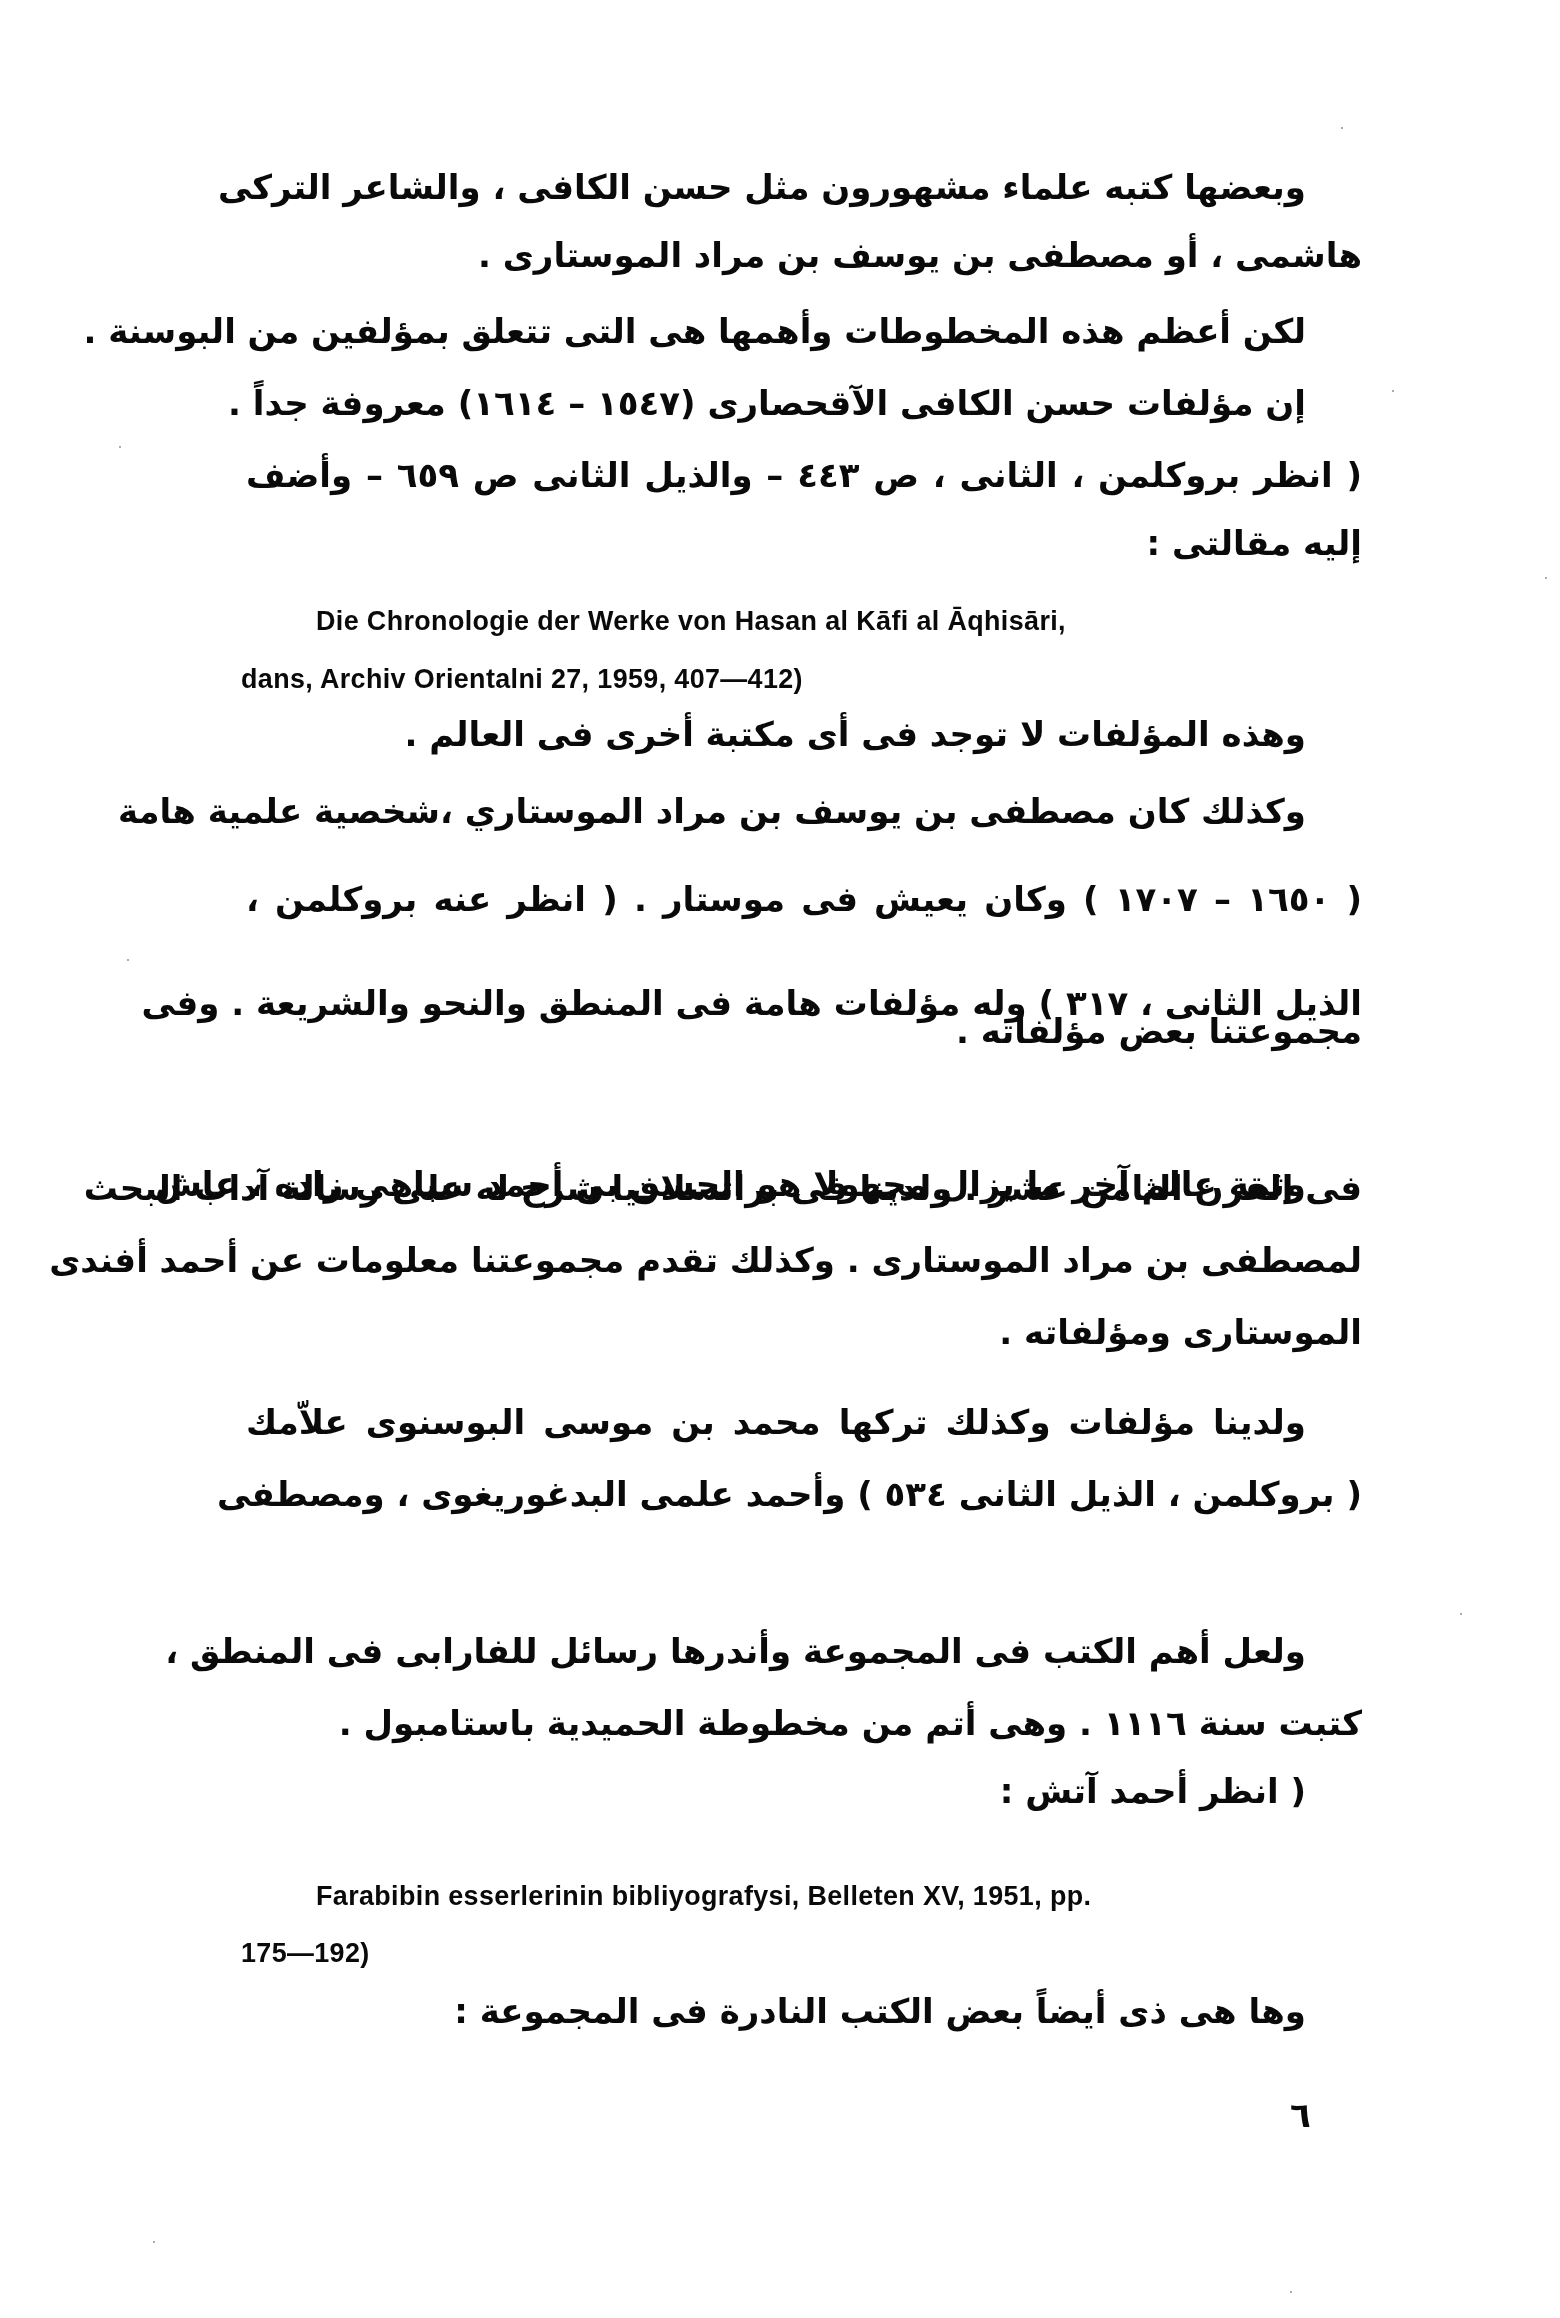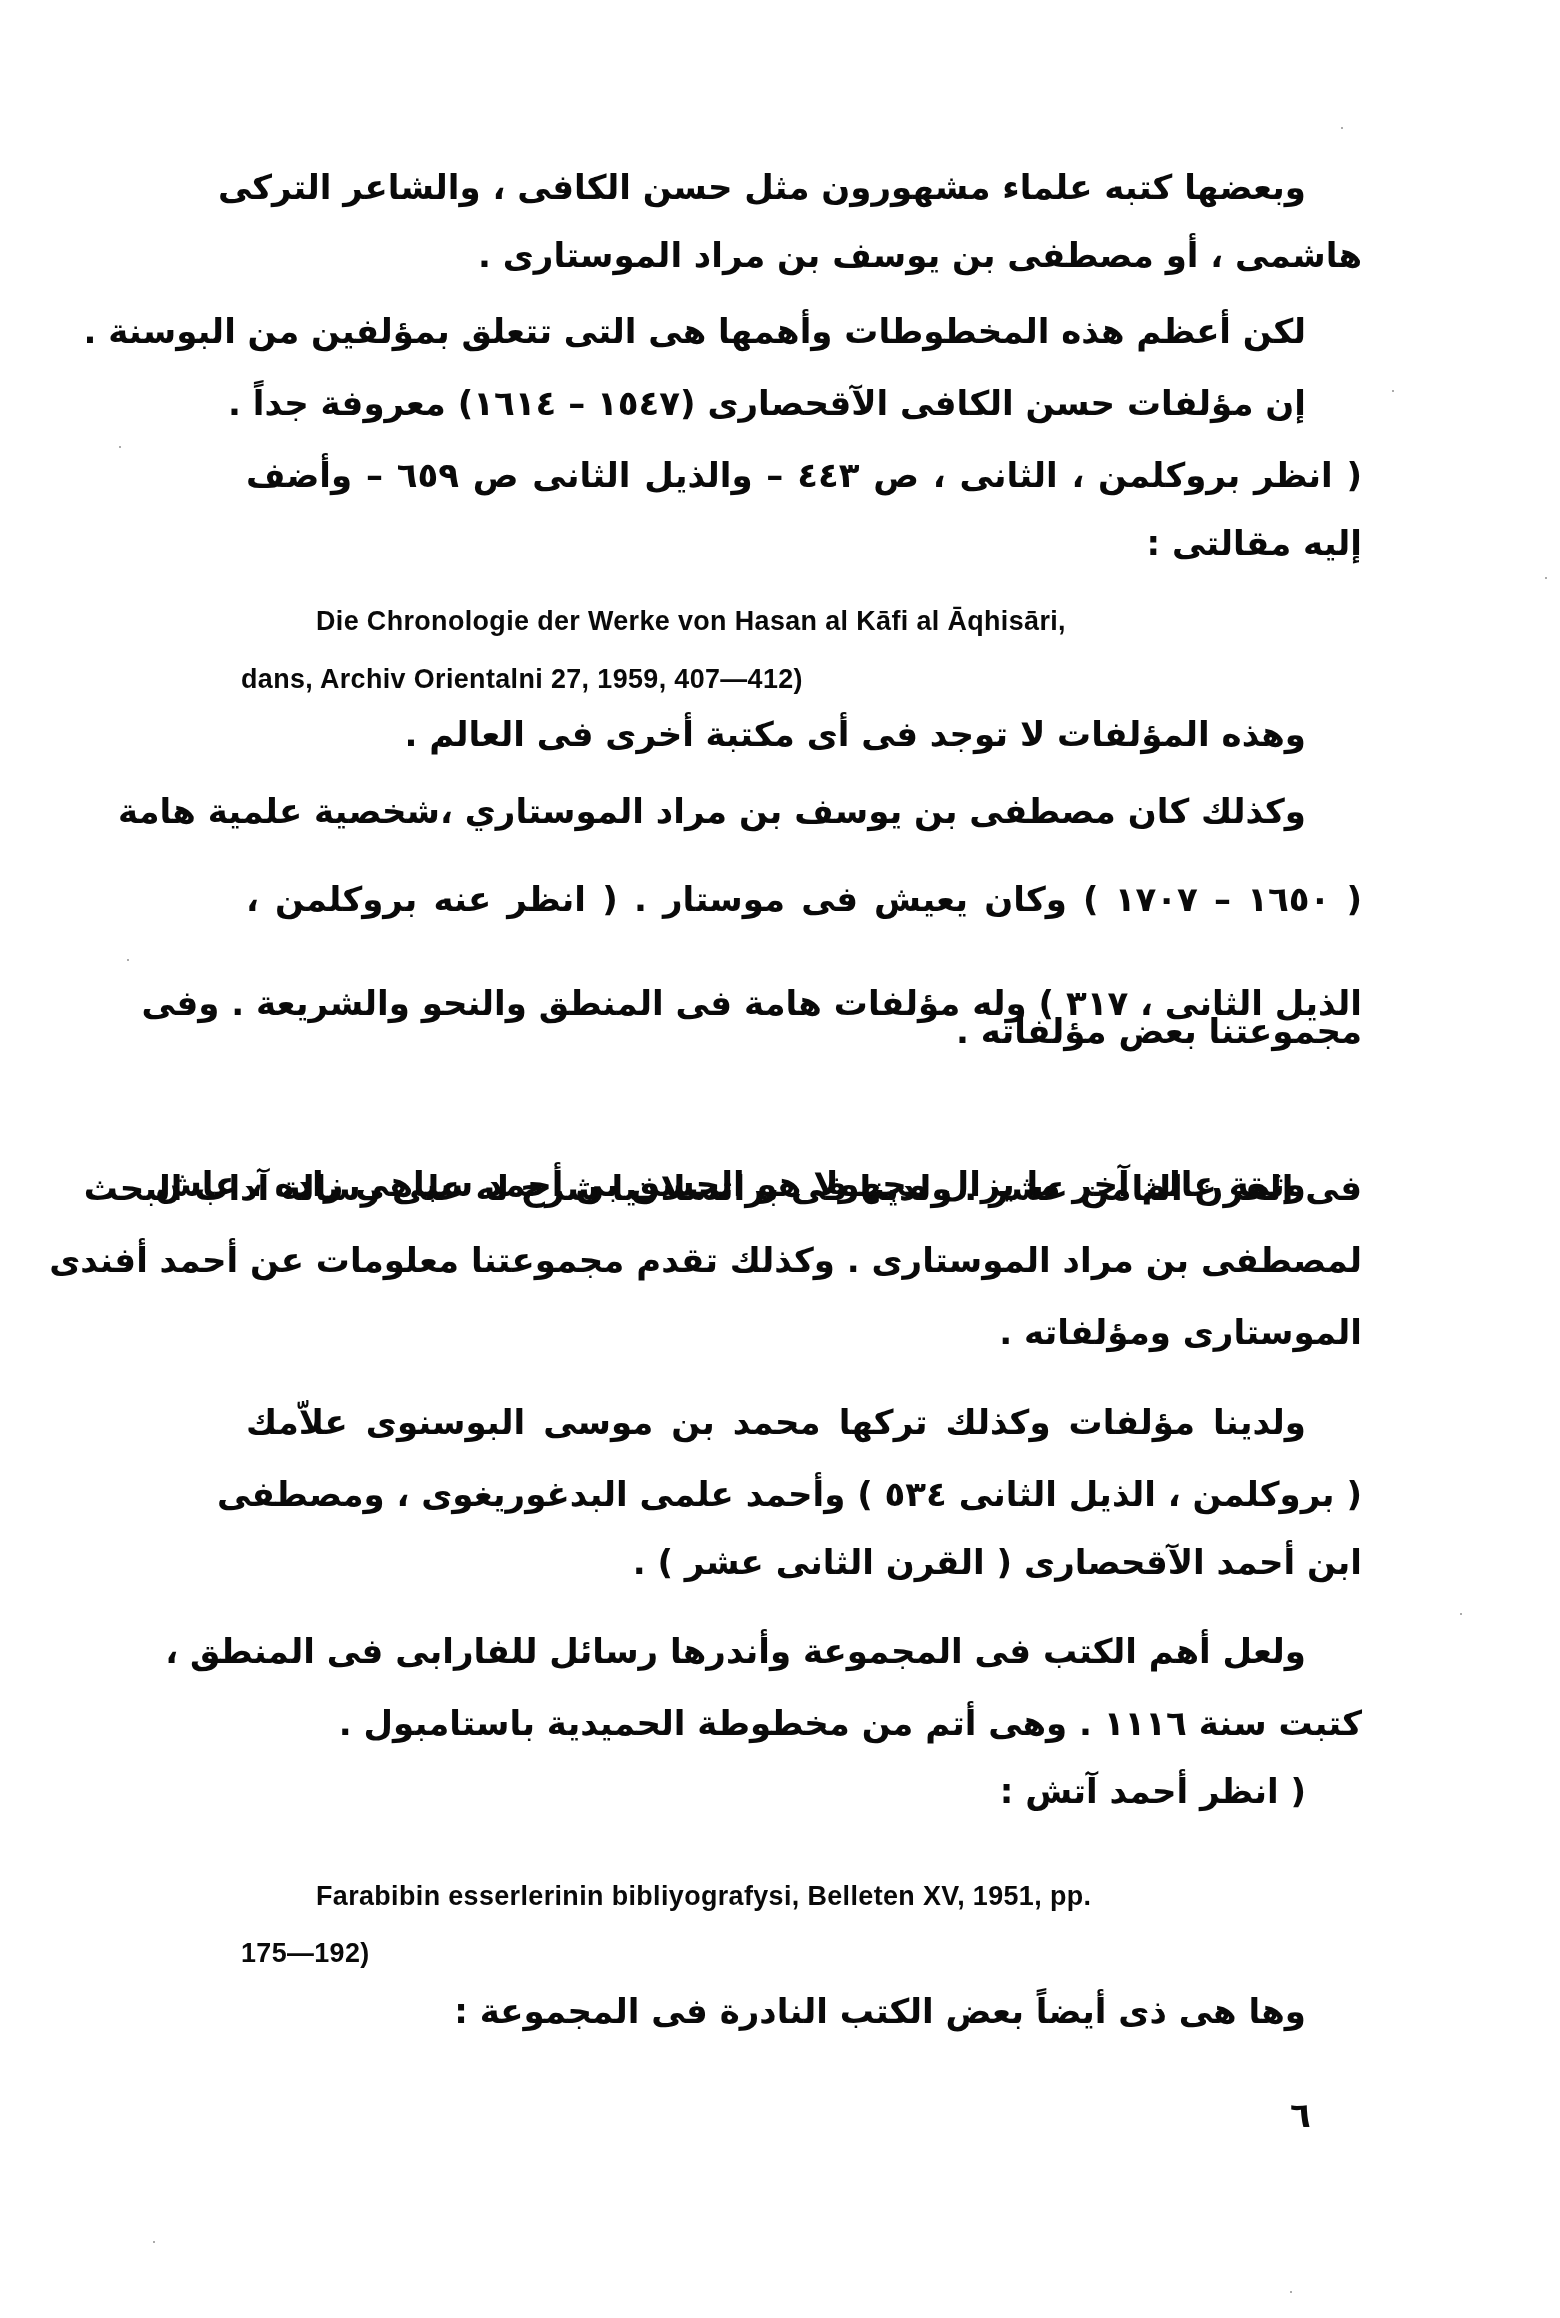--- a/index.html
+++ b/index.html
@@ -93,21 +93,20 @@
   <div class="line ar full" style="top:942px;margin-top:44px;">الذيل الثانى ، ٣١٧ ) وله مؤلفات هامة فى المنطق والنحو والشريعة . وفى</div>
   <div class="line ar" style="top:1014px;">مجموعتنا بعض مؤلفاته .</div>
 
   <div class="line ar indent full" style="top:1119px;margin-top:48px;">وثمة عالم آخر ما يزال مجهولا هو الحسن بن أحمد سباهى زاده ، عاش</div>
   <div class="line ar full" style="top:1171px;">فى القرن الثامن عشر . ولدينا فى براتسلافيا شرح له على رسالة آداب البحث</div>
   <div class="line ar full" style="top:1243px;">لمصطفى بن مراد الموستارى . وكذلك تقدم مجموعتنا معلومات عن أحمد أفندى</div>
   <div class="line ar" style="top:1315px;">الموستارى ومؤلفاته .</div>
 
   <div class="line ar indent full" style="top:1405px;">ولدينا مؤلفات وكذلك تركها محمد بن موسى البوسنوى علاّمك</div>
   <div class="line ar full" style="top:1477px;">( بروكلمن ، الذيل الثانى ٥٣٤ ) وأحمد علمى البدغوريغوى ، ومصطفى</div>
-  <div class="line ar" style="top:1545px;">ابن أحمد الآقحصارى ( القرن الثانى عشر ) .</div>
 
   <div class="line ar indent full" style="top:1634px;">ولعل أهم الكتب فى المجموعة وأندرها رسائل للفارابى فى المنطق ،</div>
   <div class="line ar" style="top:1706px;">كتبت سنة ١١١٦ . وهى أتم من مخطوطة الحميدية باستامبول .</div>
   <div class="line ar indent" style="top:1774px;">( انظر أحمد آتش :</div>
 
   <div class="line lat ind" style="top:1882px;">Farabibin esserlerinin bibliyografysi, Belleten XV, 1951, pp.</div>
   <div class="line lat noind" style="top:1939px;">175—192)</div>
 
   <div class="line ar indent" style="top:1994px;text-align:right;">وها هى ذى أيضاً بعض الكتب النادرة فى المجموعة :</div>
 

